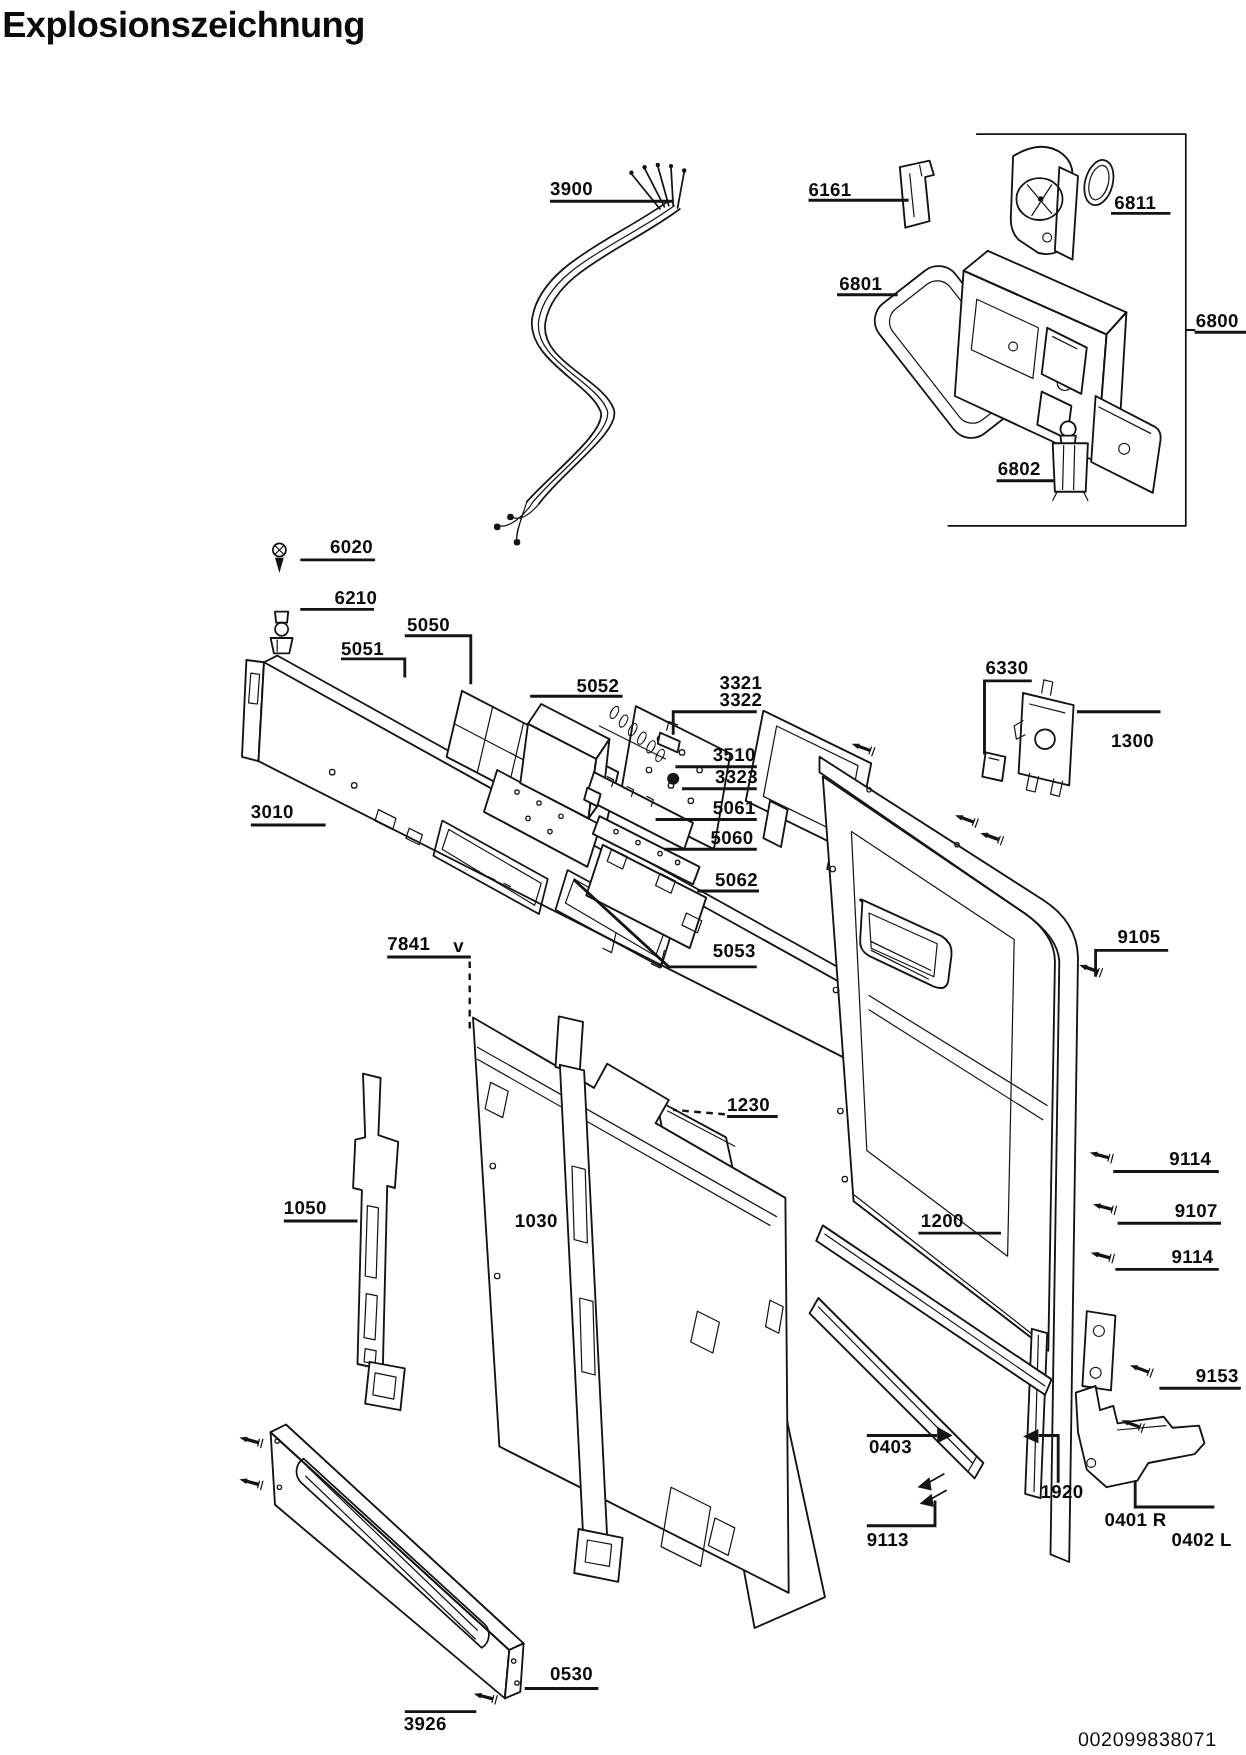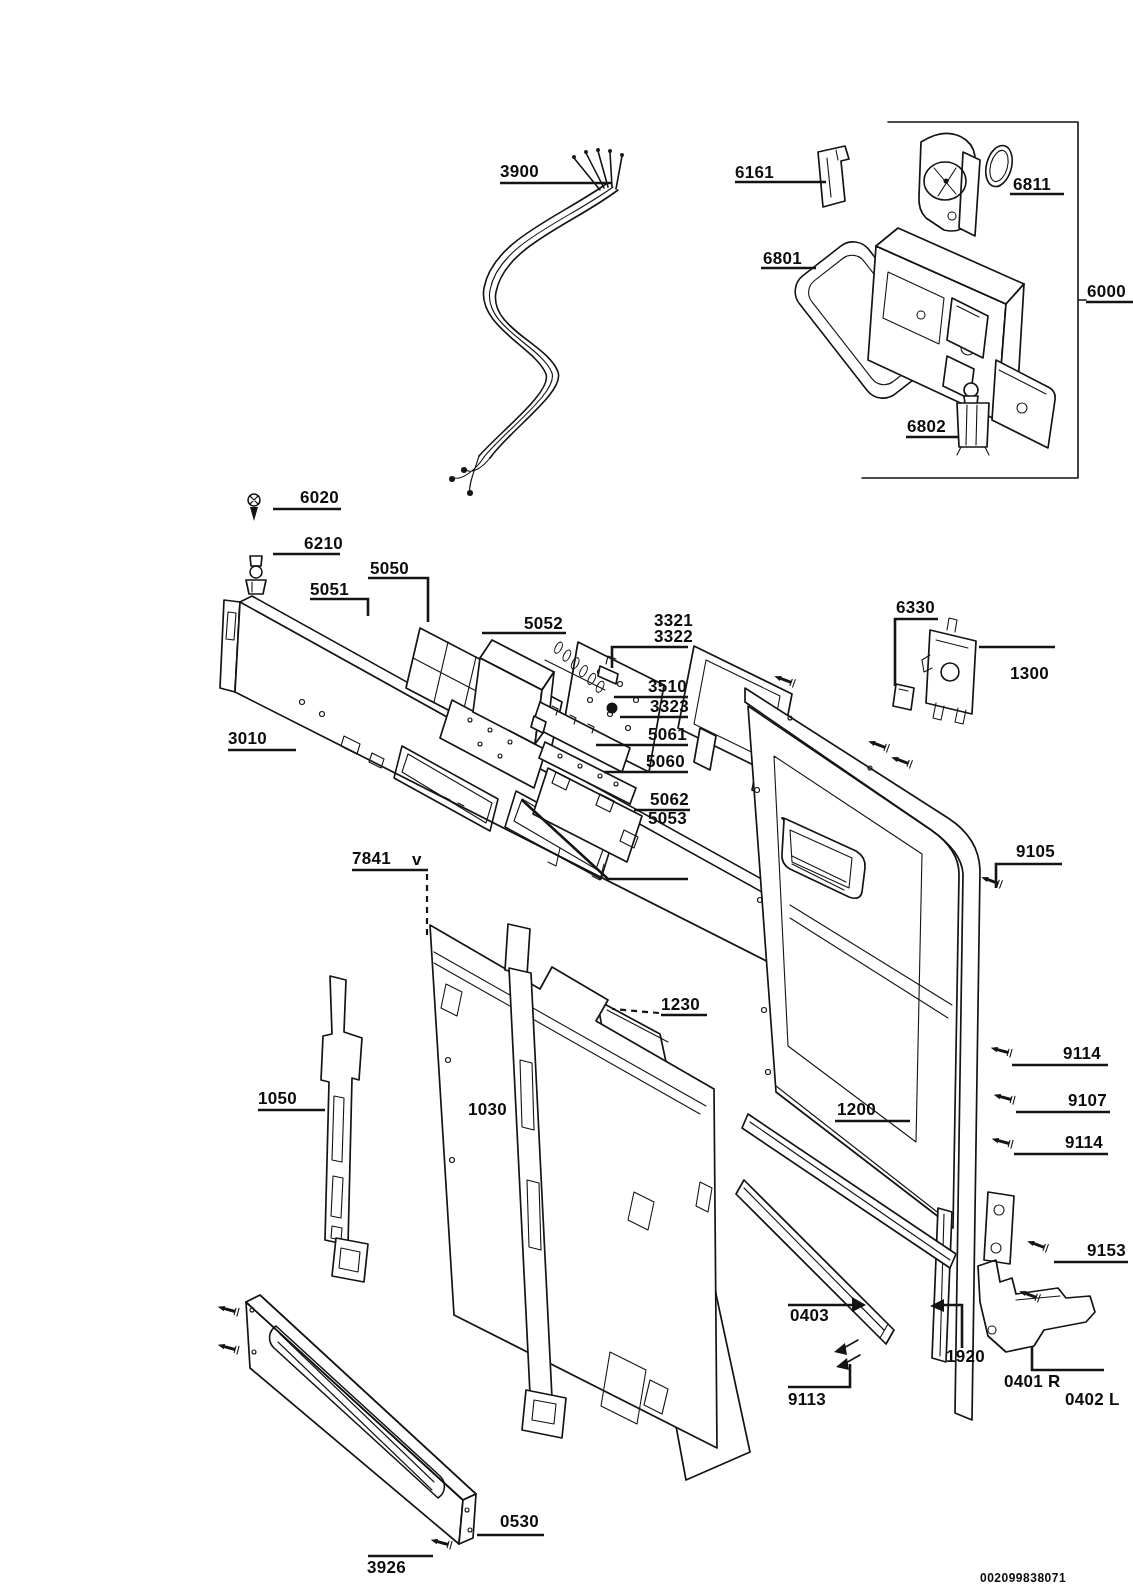--- a/index.html
+++ b/index.html
@@ -9,21 +9,21 @@
   .ln{fill:none;stroke:#141414;stroke-width:1.6;stroke-linejoin:round;stroke-linecap:round;}
   .ln2{fill:none;stroke:#141414;stroke-width:1.1;stroke-linejoin:round;stroke-linecap:round;}
   .wf{fill:#ffffff;stroke:#141414;stroke-width:1.7;stroke-linejoin:round;}
   .ld{fill:none;stroke:#141414;stroke-width:2.6;stroke-linecap:butt;}
   .dash{stroke-dasharray:6 5;stroke-width:2.2;}
   .blk{fill:#141414;stroke:none;}
   .page-title{position:absolute;left:2px;top:4px;font-size:33px;font-weight:bold;
               letter-spacing:-0.5px;color:#0b0b0b;white-space:nowrap;}
   .plabel{position:absolute;font-size:17px;font-weight:bold;color:#0b0b0b;
           line-height:1.0;white-space:nowrap;letter-spacing:0.3px;}
-  .docnum{position:absolute;left:980px;top:1571px;font-size:12px;font-weight:bold;
+  .docnum{position:absolute;left:980px;top:1571px;font-size:18px;font-weight:normal;
           letter-spacing:0.5px;color:#0b0b0b;white-space:nowrap;}
 </style>
 </head>
 <body>
 
 <div id="canvas">
 
 <svg width="1133" height="1595" viewBox="0 0 1133 1595">
   <defs>
     <g id="screw">
@@ -318,44 +318,45 @@
     <path class="ld" d="M788,1387 H850 V1364"></path>
     <path class="ln" d="M858,1340 L842,1349 M860,1355 L844,1364"></path>
     <polygon class="blk" points="845,1343 834,1352 847,1355"></polygon>
     <polygon class="blk" points="847,1358 836,1367 849,1370"></polygon>
     <path class="ld" d="M1032,1346 V1370 H1104"></path>
     <path class="ld" d="M477,1535 H544"></path>
     <path class="ld" d="M368,1556 H433"></path>
   </g>
 </svg>
 
+<div class="page-title">Explosionszeichnung</div>
 <div class="docnum">002099838071</div>
 
 <div class="plabel" style="left:500px;top:163px">3900</div>
 <div class="plabel" style="left:735px;top:164px">6161</div>
 <div class="plabel" style="left:1013px;top:176px">6811</div>
 <div class="plabel" style="left:763px;top:250px">6801</div>
-<div class="plabel" style="left:1087px;top:283px">6000</div>
+<div class="plabel" style="left:1087px;top:283px">6800</div>
 <div class="plabel" style="left:907px;top:418px">6802</div>
 <div class="plabel" style="left:300px;top:489px">6020</div>
 <div class="plabel" style="left:304px;top:535px">6210</div>
 <div class="plabel" style="left:310px;top:581px">5051</div>
 <div class="plabel" style="left:370px;top:560px">5050</div>
 <div class="plabel" style="left:524px;top:615px">5052</div>
 <div class="plabel" style="left:654px;top:612px">3321</div>
 <div class="plabel" style="left:654px;top:628px">3322</div>
 <div class="plabel" style="left:648px;top:678px">3510</div>
 <div class="plabel" style="left:650px;top:698px">3323</div>
 <div class="plabel" style="left:648px;top:726px">5061</div>
 <div class="plabel" style="left:646px;top:753px">5060</div>
 <div class="plabel" style="left:650px;top:791px">5062</div>
 <div class="plabel" style="left:228px;top:730px">3010</div>
 <div class="plabel" style="left:352px;top:850px">7841</div>
 <div class="plabel" style="left:412px;top:851px">v</div>
-<div class="plabel" style="left:648px;top:810px">5053</div>
+<div class="plabel" style="left:648px;top:856px">5053</div>
 <div class="plabel" style="left:896px;top:599px">6330</div>
 <div class="plabel" style="left:1010px;top:665px">1300</div>
 <div class="plabel" style="left:1016px;top:843px">9105</div>
 <div class="plabel" style="left:661px;top:996px">1230</div>
 <div class="plabel" style="left:258px;top:1090px">1050</div>
 <div class="plabel" style="left:468px;top:1101px">1030</div>
 <div class="plabel" style="left:837px;top:1101px">1200</div>
 <div class="plabel" style="left:1063px;top:1045px">9114</div>
 <div class="plabel" style="left:1068px;top:1092px">9107</div>
 <div class="plabel" style="left:1065px;top:1134px">9114</div>

